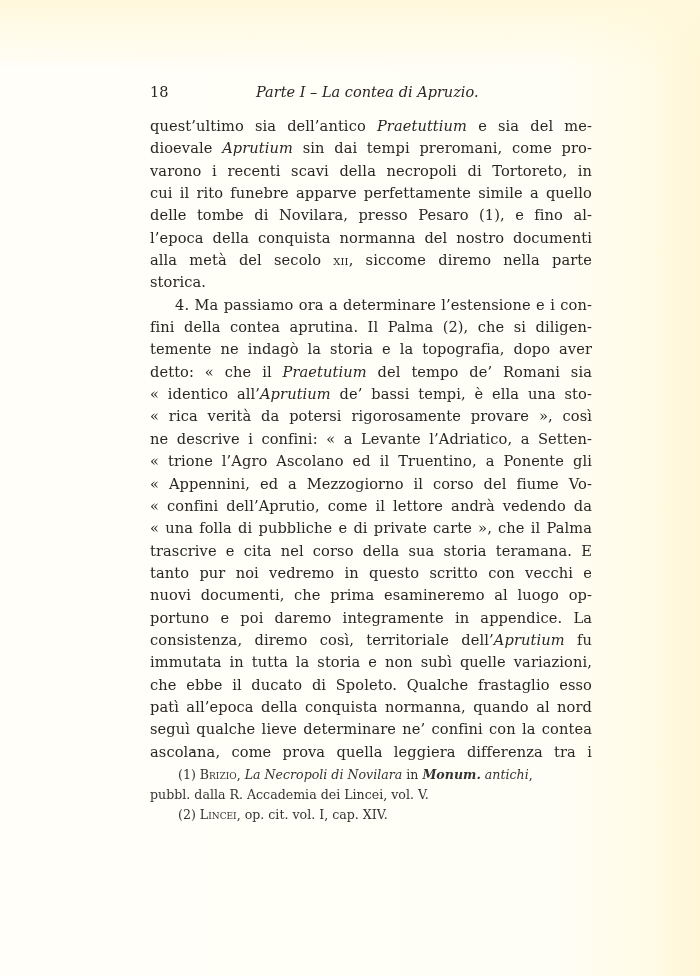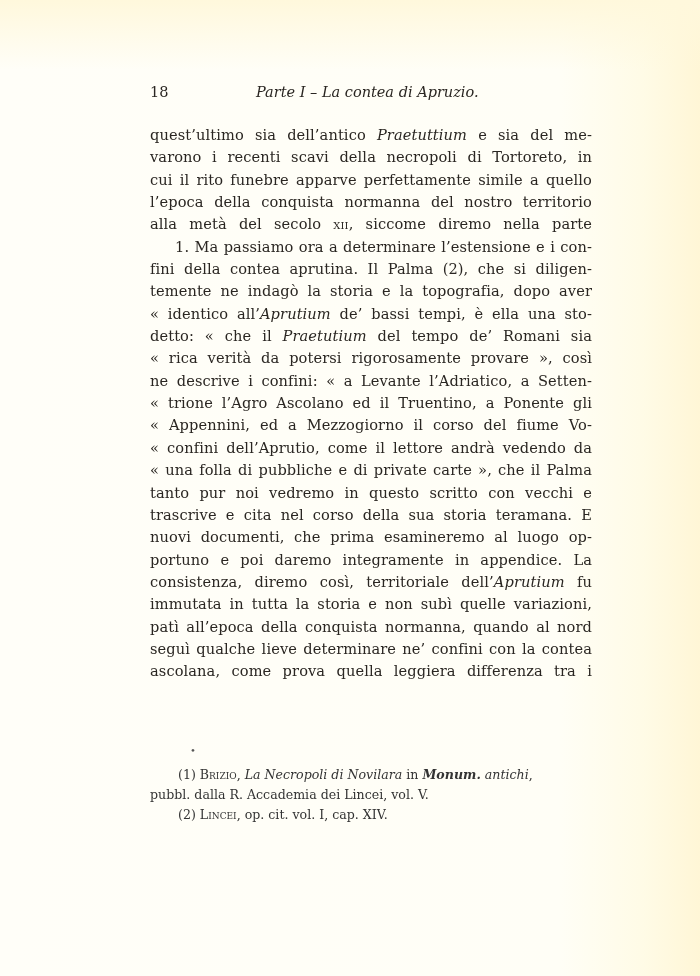--- a/index.html
+++ b/index.html
@@ -14,21 +14,21 @@
       position: absolute; left: 0; top: 0; width: 700px; height: 70px;
       background: linear-gradient(180deg, #fff8dc 0%, rgba(255,254,246,0) 100%);
     }
     .page { position: absolute; left: 150px; top: 80px; width: 442px; }
     .running-head {
       position: relative; height: 24px; font-size: 14.5px; line-height: 24px; text-align: center;
     }
     .page-number { position: absolute; left: 0; top: 0; }
     .running-title { position: absolute; left: 106px; top: 0; font-style: italic; }
     .body {
-      margin-top: 20px; font-size: 14.6px; line-height: 22.35px;
+      margin-top: 11px; font-size: 14.6px; line-height: 22.35px;
       text-align: justify; letter-spacing: 0.1px;
     }
     .ln { display: block; height: 22.35px; white-space: nowrap; text-align-last: justify; text-align: justify; }
     .ln.last { text-align-last: left; }
     .ln.indent { padding-left: 25px; }
     .it { font-style: italic; }
     .sc { font-variant: small-caps; }
     .dot-mark { position: absolute; left: 190px; top: 745px; font-size: 10px; color: #555; }
     .footnotes {
       position: absolute; left: 150px; top: 765px; width: 440px;
@@ -43,41 +43,45 @@
 
 <div class="top-tint"></div>
 
 <div class="page">
   <div class="running-head">
     <span class="page-number">18</span>
     <span class="running-title">Parte I – La contea di Apruzio.</span>
   </div>
   <div class="body" id="body">
       <span class="ln"><span>quest’ultimo sia dell’antico </span><span class="it">Praetuttium</span><span> e sia del me-</span></span>
+      <span class="ln"><span>dioevale </span><span class="it">Aprutium</span><span> sin dai tempi preromani, come pro-</span></span>
       <span class="ln"><span>varono i recenti scavi della necropoli di Tortoreto, in</span></span>
       <span class="ln"><span>cui il rito funebre apparve perfettamente simile a quello</span></span>
-      <span class="ln"><span>l’epoca della conquista normanna del nostro territorio</span></span>
+      <span class="ln"><span>delle tombe di Novilara, presso Pesaro (1), e fino al-</span></span>
+      <span class="ln"><span>l’epoca della conquista normanna del nostro documenti</span></span>
       <span class="ln"><span>alla metà del secolo </span><span class="sc">xii</span><span>, siccome diremo nella parte</span></span>
-      <span class="ln indent"><span>1. Ma passiamo ora a determinare l’estensione e i con-</span></span>
+      <span class="ln last"><span>storica.</span></span>
+      <span class="ln indent"><span>4. Ma passiamo ora a determinare l’estensione e i con-</span></span>
       <span class="ln"><span>fini della contea aprutina. Il Palma (2), che si diligen-</span></span>
       <span class="ln"><span>temente ne indagò la storia e la topografia, dopo aver</span></span>
+      <span class="ln"><span>detto: « che il </span><span class="it">Praetutium</span><span> del tempo de’ Romani sia</span></span>
       <span class="ln"><span>« identico all’</span><span class="it">Aprutium</span><span> de’ bassi tempi, è ella una sto-</span></span>
-      <span class="ln"><span>detto: « che il </span><span class="it">Praetutium</span><span> del tempo de’ Romani sia</span></span>
       <span class="ln"><span>« rica verità da potersi rigorosamente provare », così</span></span>
       <span class="ln"><span>ne descrive i confini: « a Levante l’Adriatico, a Setten-</span></span>
       <span class="ln"><span>« trione l’Agro Ascolano ed il Truentino, a Ponente gli</span></span>
       <span class="ln"><span>« Appennini, ed a Mezzogiorno il corso del fiume Vo-</span></span>
       <span class="ln"><span>« confini dell’Aprutio, come il lettore andrà vedendo da</span></span>
       <span class="ln"><span>« una folla di pubbliche e di private carte », che il Palma</span></span>
+      <span class="ln"><span>trascrive e cita nel corso della sua storia teramana. E</span></span>
       <span class="ln"><span>tanto pur noi vedremo in questo scritto con vecchi e</span></span>
-      <span class="ln"><span>trascrive e cita nel corso della sua storia teramana. E</span></span>
       <span class="ln"><span>nuovi documenti, che prima esamineremo al luogo op-</span></span>
       <span class="ln"><span>portuno e poi daremo integramente in appendice. La</span></span>
       <span class="ln"><span>consistenza, diremo così, territoriale dell’</span><span class="it">Aprutium</span><span> fu</span></span>
       <span class="ln"><span>immutata in tutta la storia e non subì quelle variazioni,</span></span>
+      <span class="ln"><span>che ebbe il ducato di Spoleto. Qualche frastaglio esso</span></span>
       <span class="ln"><span>patì all’epoca della conquista normanna, quando al nord</span></span>
       <span class="ln"><span>seguì qualche lieve determinare ne’ confini con la contea</span></span>
       <span class="ln"><span>ascolana, come prova quella leggiera differenza tra i</span></span>
     </div>
 </div>
 
 <span class="dot-mark">•</span>
 
 <div class="footnotes" id="footnotes">
     <span class="fn indent"><span>(1) </span><span class="sc">Brizio</span><span>, </span><span class="it">La Necropoli di Novilara</span><span> in </span><span class="bi">Monum.</span><span> </span><span class="it">antichi</span><span>,</span></span>

